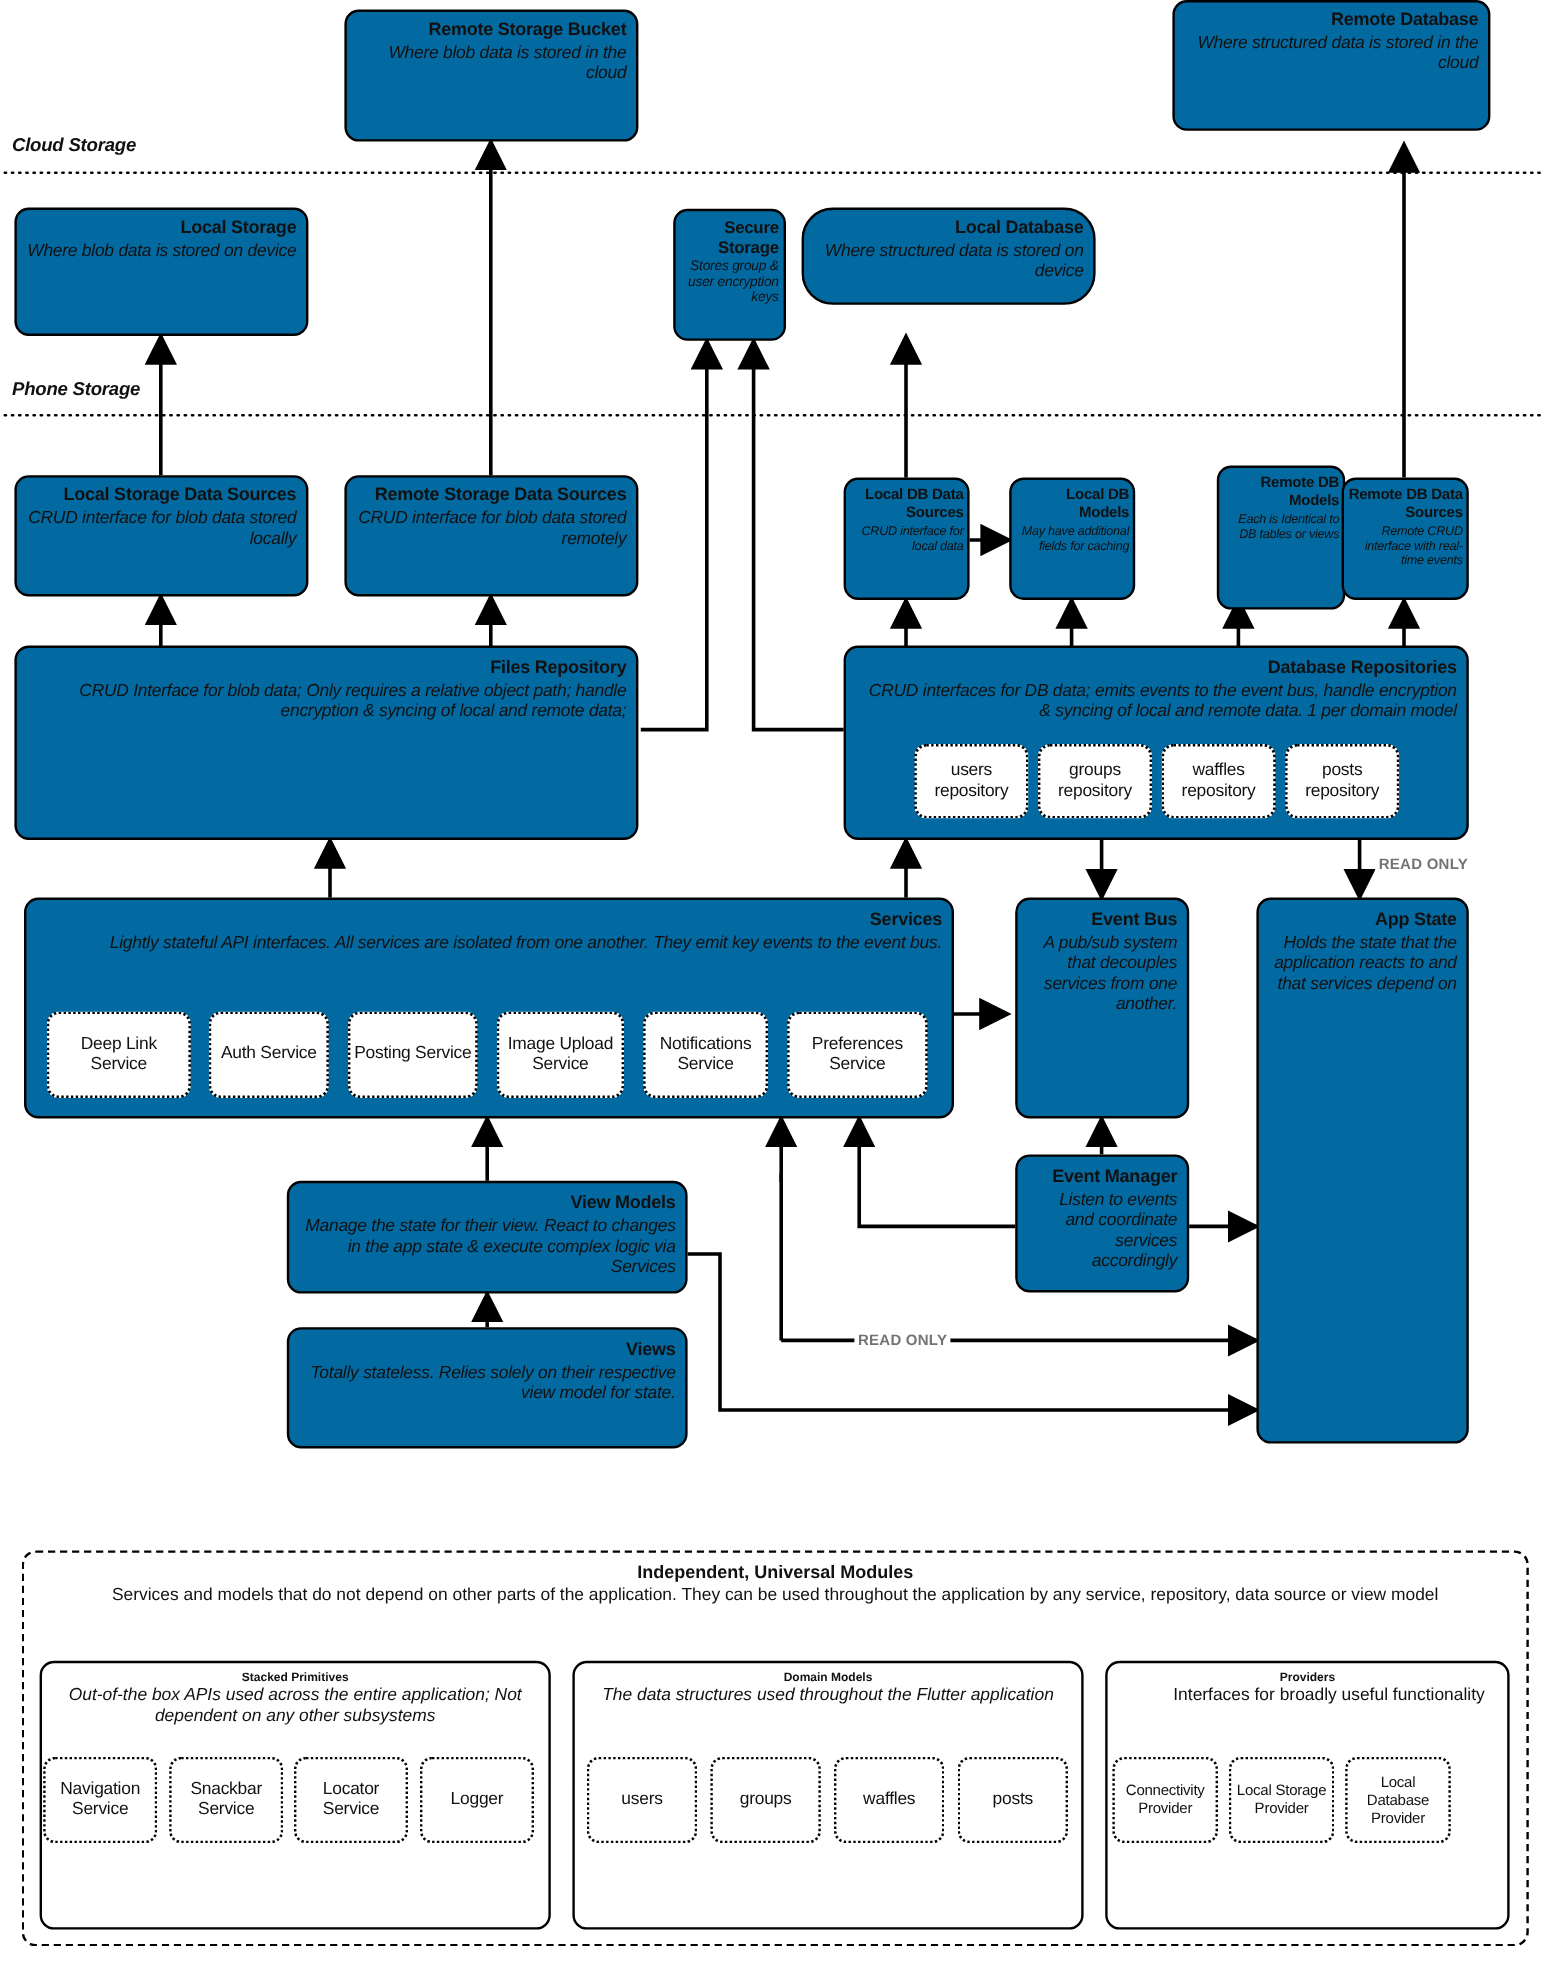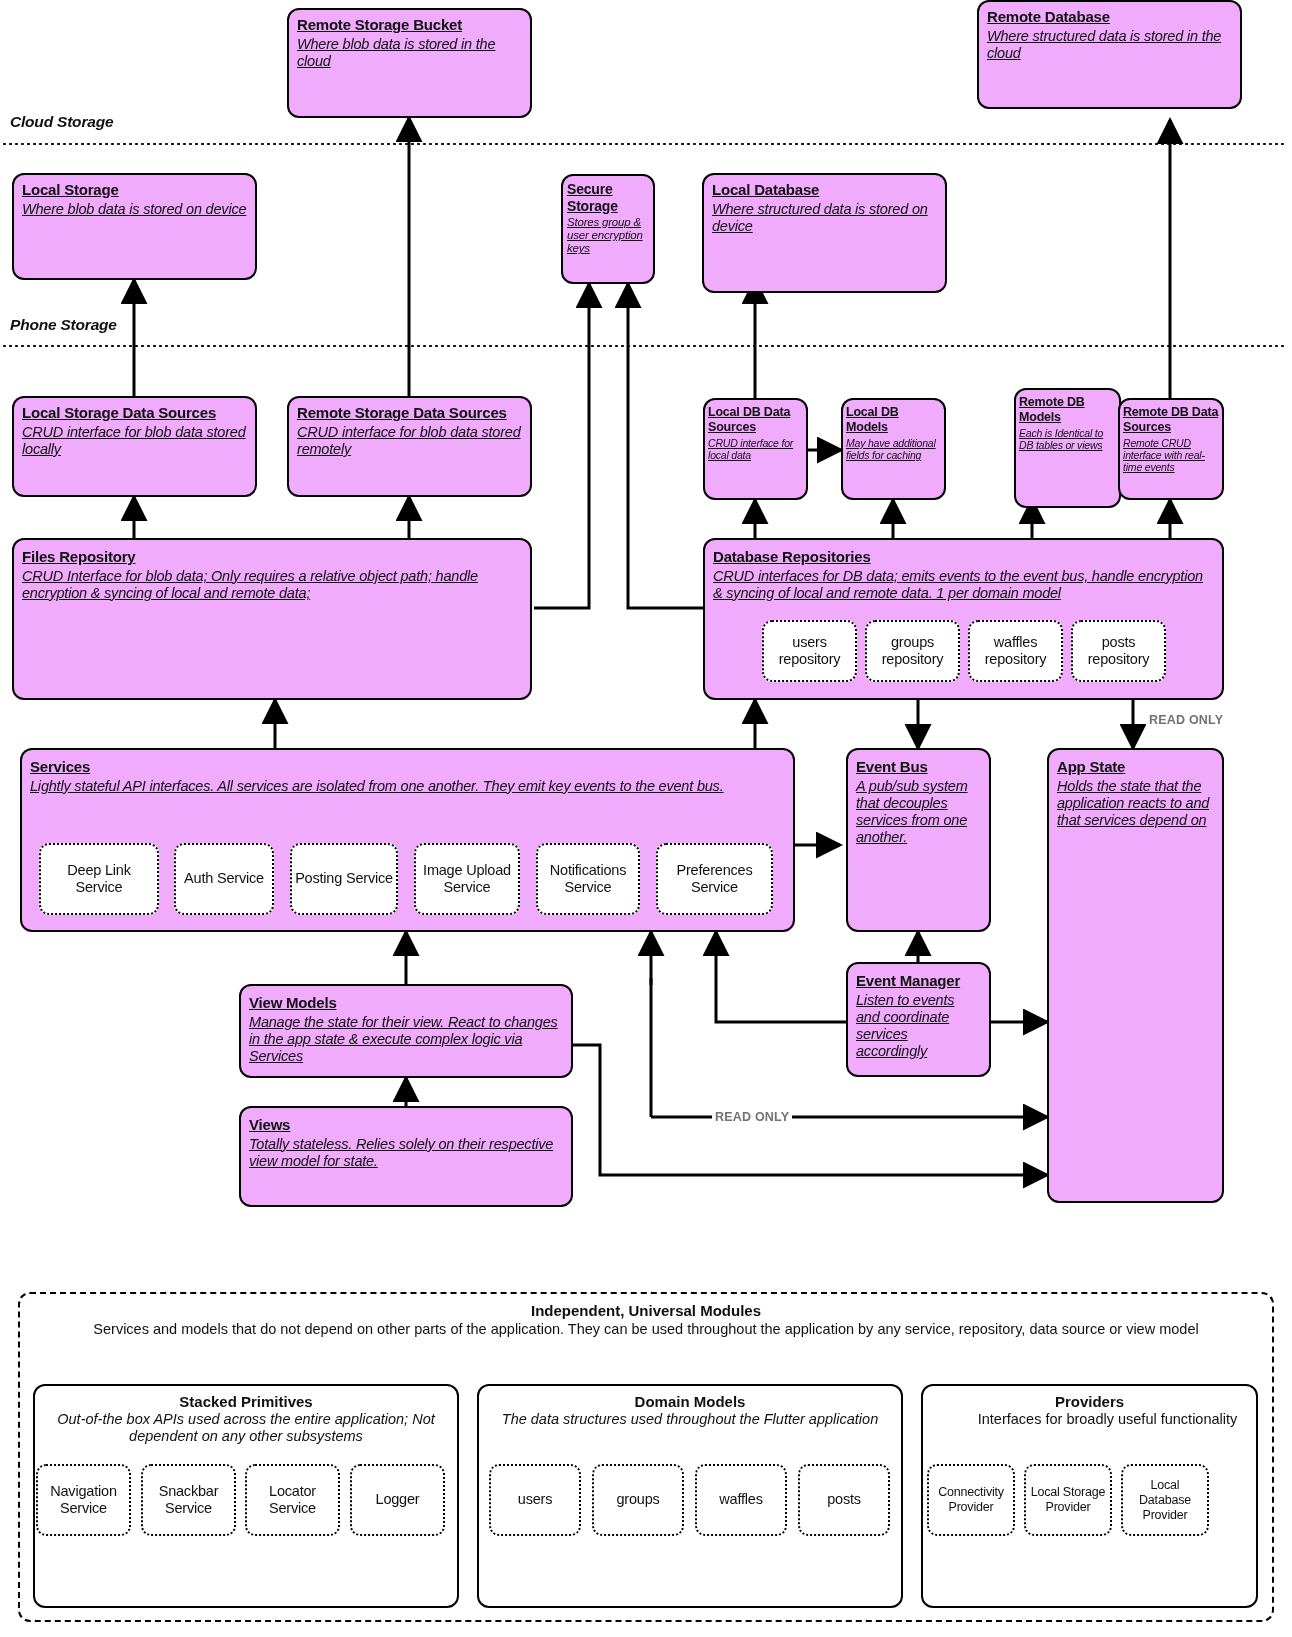--- a/index.html
+++ b/index.html
@@ -7,25 +7,24 @@
   body{font-family:"Liberation Sans","DejaVu Sans",sans-serif;color:#111111;}
   #canvas{position:relative;width:1292px;height:1637px;overflow:hidden;background:#fff;}
 
   .svg-layer{position:absolute;left:0;top:0;width:1292px;height:1637px;pointer-events:none;}
 
   .node{
     position:absolute;
     box-sizing:border-box;
     border:2.2px solid #000;
     border-radius:12px;
-    background:#f0abfc;
-    text-align:left;
+    background:#0369a1;
+    text-align:right;
     padding:6px 8px 6px 8px;
     line-height:1.18;
-    text-decoration:underline;
   }
   .node .ttl{
     display:block;
     font-weight:bold;
     font-size:15px;
     letter-spacing:-0.2px;
     margin-bottom:2px;
   }
   .node .sub{
     display:block;
@@ -98,21 +97,21 @@
   }
 
   .group{
     position:absolute;
     box-sizing:border-box;
     border:2.2px solid #000;
     border-radius:12px;
     background:#fff;
     text-align:center;
   }
-  .group .gtitle{display:block;font-weight:bold;font-size:15px;padding-top:7px;}
+  .group .gtitle{display:block;font-weight:bold;font-size:10px;padding-top:7px;}
   .group .gdesc{display:block;font-style:italic;font-size:14.5px;line-height:1.2;padding:1px 8px 0 8px;}
   .group .gdesc.plain{font-style:normal;margin-left:36px;}
 </style>
 </head>
 <body>
 
 <div id="canvas">
 
   <svg class="svg-layer" viewBox="0 0 1292 1637">
     <defs>
@@ -196,21 +195,21 @@
   <div class="node" style="left:12px;top:173px;width:245px;height:107px;">
     <span class="ttl">Local Storage</span>
     <span class="sub">Where blob data is stored on device</span>
   </div>
 
   <div class="node small" style="left:561px;top:174px;width:94px;height:110px;padding:5px 4px;">
     <span class="ttl">Secure Storage</span>
     <span class="sub">Stores group &amp; user encryption keys</span>
   </div>
 
-  <div class="node" style="left:702px;top:173px;width:245px;height:120px;">
+  <div class="node" style="left:668px;top:173px;width:245px;height:81px;border-radius:26px;">
     <span class="ttl">Local Database</span>
     <span class="sub">Where structured data is stored on device</span>
   </div>
 
   <div class="node" style="left:287px;top:396px;width:245px;height:101px;">
     <span class="ttl">Remote Storage Data Sources</span>
     <span class="sub">CRUD interface for blob data stored remotely</span>
   </div>
 
   <div class="node" style="left:12px;top:396px;width:245px;height:101px;">

